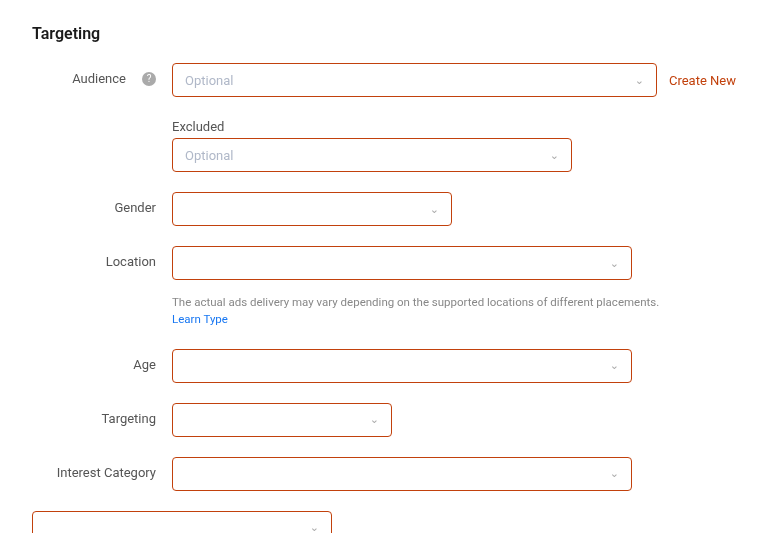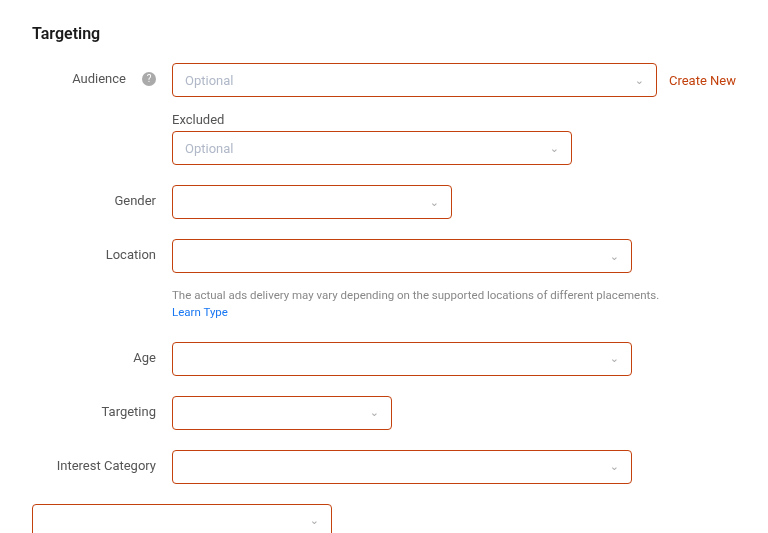--- a/index.html
+++ b/index.html
@@ -154,21 +154,21 @@
       margin-top: 8px;
     }
 
     .hint-link {
       color: #1877f2;
       text-decoration: none;
       cursor: pointer;
     }
 
     .form-subfield {
-      margin-top: 9px;
+      margin-top: 16px;
     }
   </style>
 </head>
 <body>
 
 <div class="container">
   <div class="section-title">Targeting</div>
 
   <div class="form-row">
     <div class="form-label">

